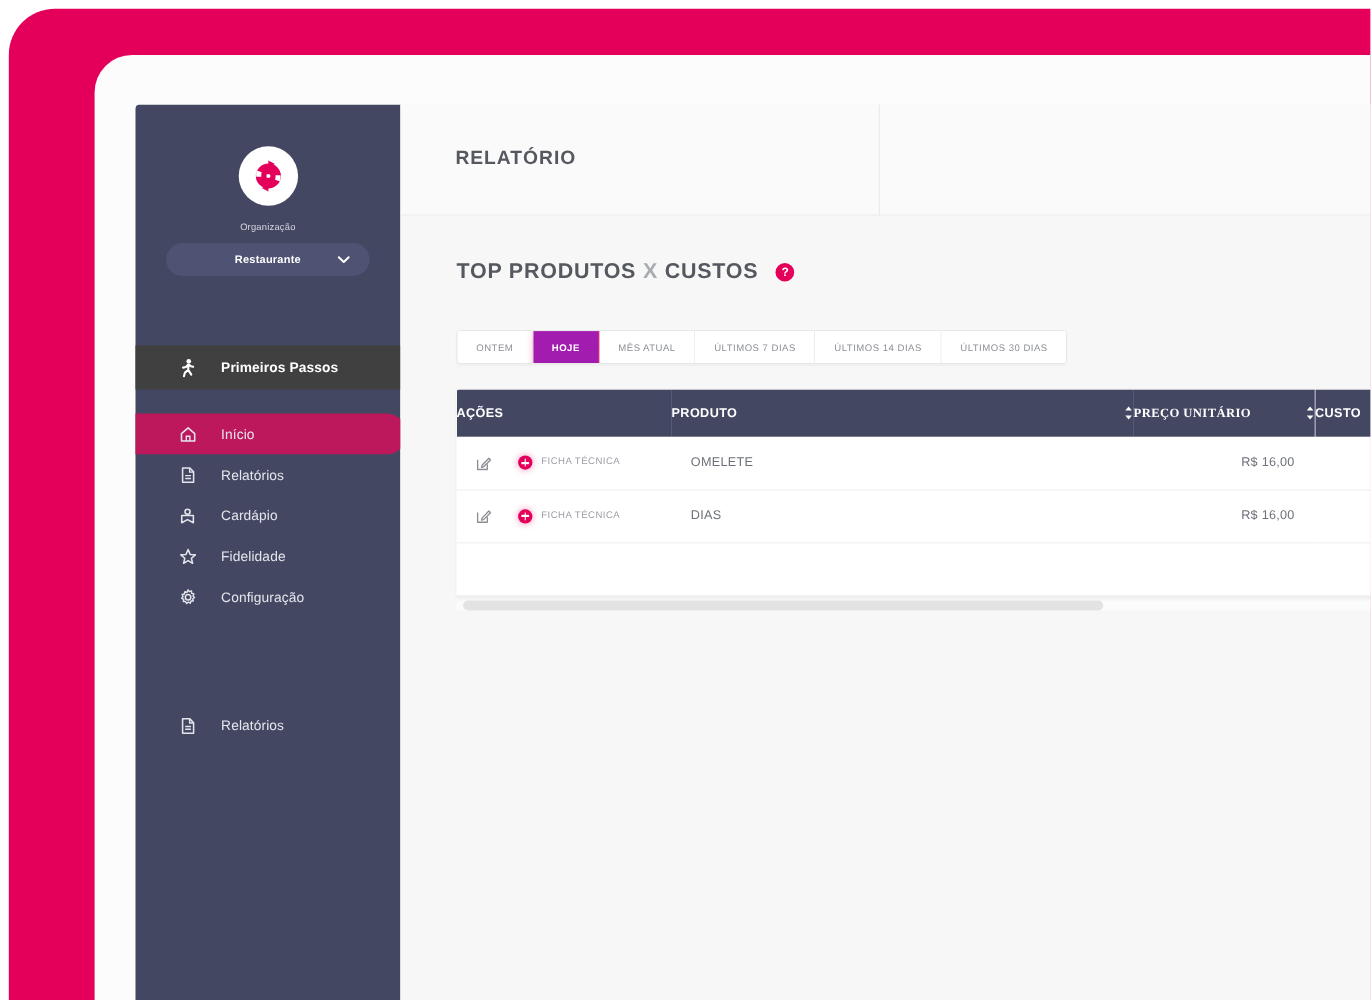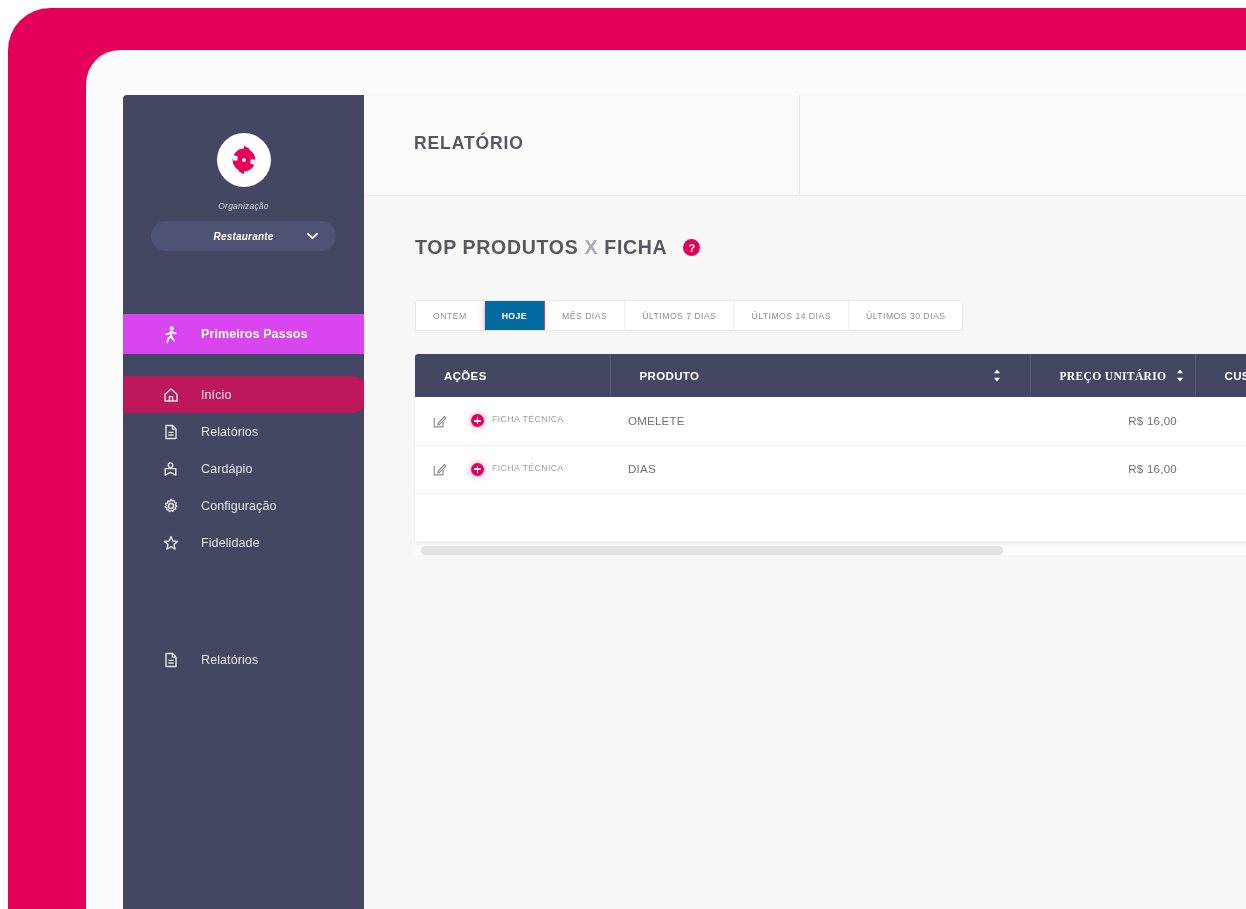--- a/index.html
+++ b/index.html
@@ -58,21 +58,20 @@
     left: 0;
     top: 0;
     width: 241px;
     height: 860px;
     background: #434762;
   }
 
   .brand-block {
     padding-top: 38px;
     text-align: center;
-    font-style: italic;
   }
 
   .logo-circle {
     width: 54px;
     height: 54px;
     margin: 0 auto;
     background: #ffffff;
     border-radius: 50%;
     display: flex;
     align-items: center;
@@ -108,21 +107,21 @@
     position: absolute;
     right: 18px;
     top: 50%;
     transform: translateY(-50%);
     display: flex;
   }
 
   .nav-highlight {
     margin-top: 63px;
     height: 40px;
-    background: #d946ef;
+    background: #404040;
     display: flex;
     align-items: center;
     padding-left: 39px;
     cursor: pointer;
   }
   .nav-highlight .nav-label {
     color: #ffffff;
     font-size: 12.5px;
     font-weight: bold;
     margin-left: 22px;
@@ -238,21 +237,21 @@
     font-size: 8.7px;
     color: #8C8F96;
     letter-spacing: .45px;
     border-right: 1px solid #EDEDED;
     background: #FFFFFF;
     cursor: pointer;
     white-space: nowrap;
   }
   .filter-tab:last-child { border-right: none; }
   .filter-tab.active {
-    background: #0369a1;
+    background: #a21caf;
     color: #FFFFFF;
     font-weight: bold;
     border-right-color: #E1376A;
     box-shadow: 0 2px 7px rgba(225,55,106,.45);
   }
 
   
   #table-card {
     position: absolute;
     left: 51px;
@@ -267,21 +266,21 @@
   .tbl { width: 1000px; border-collapse: collapse; table-layout: fixed; }
 
   .tbl thead th {
     background: #434762;
     color: #FFFFFF;
     font-size: 11.5px;
     font-weight: bold;
     letter-spacing: .35px;
     text-align: left;
     height: 43px;
-    padding: 0 29px;
+    padding: 0 0;
     border-right: 1px solid #545978;
     white-space: nowrap;
     position: relative;
   }
   .tbl thead th:last-child { border-right: none; }
   .th-inner { display: flex; align-items: center; justify-content: space-between; }
   .sort-ico { margin-left: 10px; display: flex; flex: none; }
 
   .col-acoes   { width: 195px; }
   .col-produto { width: 420px; }
@@ -422,34 +421,34 @@
               <circle cx="7.5" cy="4.2" r="2.3" stroke="#E4E5EC" stroke-width="1.4" fill="none"></circle>
               <path d="M2.2 7.6 L12.8 7.6 L12.8 14.2 L7.5 11.4 L2.2 14.2 Z" stroke="#E4E5EC" stroke-width="1.4" fill="none" stroke-linejoin="round"></path>
             </svg>
           </span>
           <span class="nav-label">Cardápio</span>
         </div>
 
         <div class="nav-item">
           <span class="nav-icon">
             <svg width="16" height="16" viewBox="0 0 16 16">
-              <circle cx="8" cy="8" r="2.5" stroke="#E4E5EC" stroke-width="1.4" fill="none"></circle>
-              <path d="M8 1.2 L9.1 2.9 L11.1 2.3 L11.3 4.4 L13.3 4.9 L12.4 6.8 L13.9 8.2 L12.2 9.3 L12.7 11.3 L10.7 11.4 L10.0 13.4 L8.2 12.4 L6.6 13.6 L5.7 11.8 L3.7 11.8 L4.0 9.8 L2.2 8.9 L3.4 7.3 L2.6 5.4 L4.6 5.0 L5.0 3.0 L6.9 3.6 Z" stroke="#E4E5EC" stroke-width="1.3" fill="none" stroke-linejoin="round"></path>
-            </svg>
-          </span>
-          <span class="nav-label">Configuração</span>
+              <path d="M8 1.6 L9.9 6.0 L14.6 6.4 L11.0 9.5 L12.1 14.1 L8 11.6 L3.9 14.1 L5.0 9.5 L1.4 6.4 L6.1 6.0 Z" stroke="#E4E5EC" stroke-width="1.4" fill="none" stroke-linejoin="round"></path>
+            </svg>
+          </span>
+          <span class="nav-label">Fidelidade</span>
         </div>
 
         <div class="nav-item">
           <span class="nav-icon">
             <svg width="16" height="16" viewBox="0 0 16 16">
-              <path d="M8 1.6 L9.9 6.0 L14.6 6.4 L11.0 9.5 L12.1 14.1 L8 11.6 L3.9 14.1 L5.0 9.5 L1.4 6.4 L6.1 6.0 Z" stroke="#E4E5EC" stroke-width="1.4" fill="none" stroke-linejoin="round"></path>
-            </svg>
-          </span>
-          <span class="nav-label">Fidelidade</span>
+              <circle cx="8" cy="8" r="2.5" stroke="#E4E5EC" stroke-width="1.4" fill="none"></circle>
+              <path d="M8 1.2 L9.1 2.9 L11.1 2.3 L11.3 4.4 L13.3 4.9 L12.4 6.8 L13.9 8.2 L12.2 9.3 L12.7 11.3 L10.7 11.4 L10.0 13.4 L8.2 12.4 L6.6 13.6 L5.7 11.8 L3.7 11.8 L4.0 9.8 L2.2 8.9 L3.4 7.3 L2.6 5.4 L4.6 5.0 L5.0 3.0 L6.9 3.6 Z" stroke="#E4E5EC" stroke-width="1.3" fill="none" stroke-linejoin="round"></path>
+            </svg>
+          </span>
+          <span class="nav-label">Configuração</span>
         </div>
 
         <div class="nav-spacer"></div>
 
         <div class="nav-item">
           <span class="nav-icon">
             <svg width="14" height="16" viewBox="0 0 14 16">
               <path d="M2 1.5 L8.6 1.5 L12 5 L12 14.5 L2 14.5 Z" stroke="#E4E5EC" stroke-width="1.4" fill="none" stroke-linejoin="round"></path>
               <path d="M8.4 1.6 L8.4 5.2 L12 5.2" stroke="#E4E5EC" stroke-width="1.3" fill="none"></path>
               <path d="M4.4 8.4 L9.6 8.4 M4.4 11 L9.6 11" stroke="#E4E5EC" stroke-width="1.3"></path>
@@ -465,29 +464,29 @@
       <div id="topbar-title">RELATÓRIO</div>
       <div id="topbar-divider"></div>
     </div>
 
     <div id="content">
 
       <div id="section-title-row">
         <div id="section-title">
           <span>TOP PRODUTOS</span>
           <span class="x-sep">X</span>
-          <span>FICHA</span>
+          <span>CUSTOS</span>
         </div>
         <div class="help-badge">?</div>
       </div>
 
       <div id="filter-bar">
         <div class="filter-tab">ONTEM</div>
         <div class="filter-tab active">HOJE</div>
-        <div class="filter-tab">MÊS DIAS</div>
+        <div class="filter-tab">MÊS ATUAL</div>
         <div class="filter-tab">ÚLTIMOS 7 DIAS</div>
         <div class="filter-tab">ÚLTIMOS 14 DIAS</div>
         <div class="filter-tab">ÚLTIMOS 30 DIAS</div>
       </div>
 
       <div id="table-card">
         <table class="tbl">
           <thead>
             <tr>
               <th class="col-acoes">

